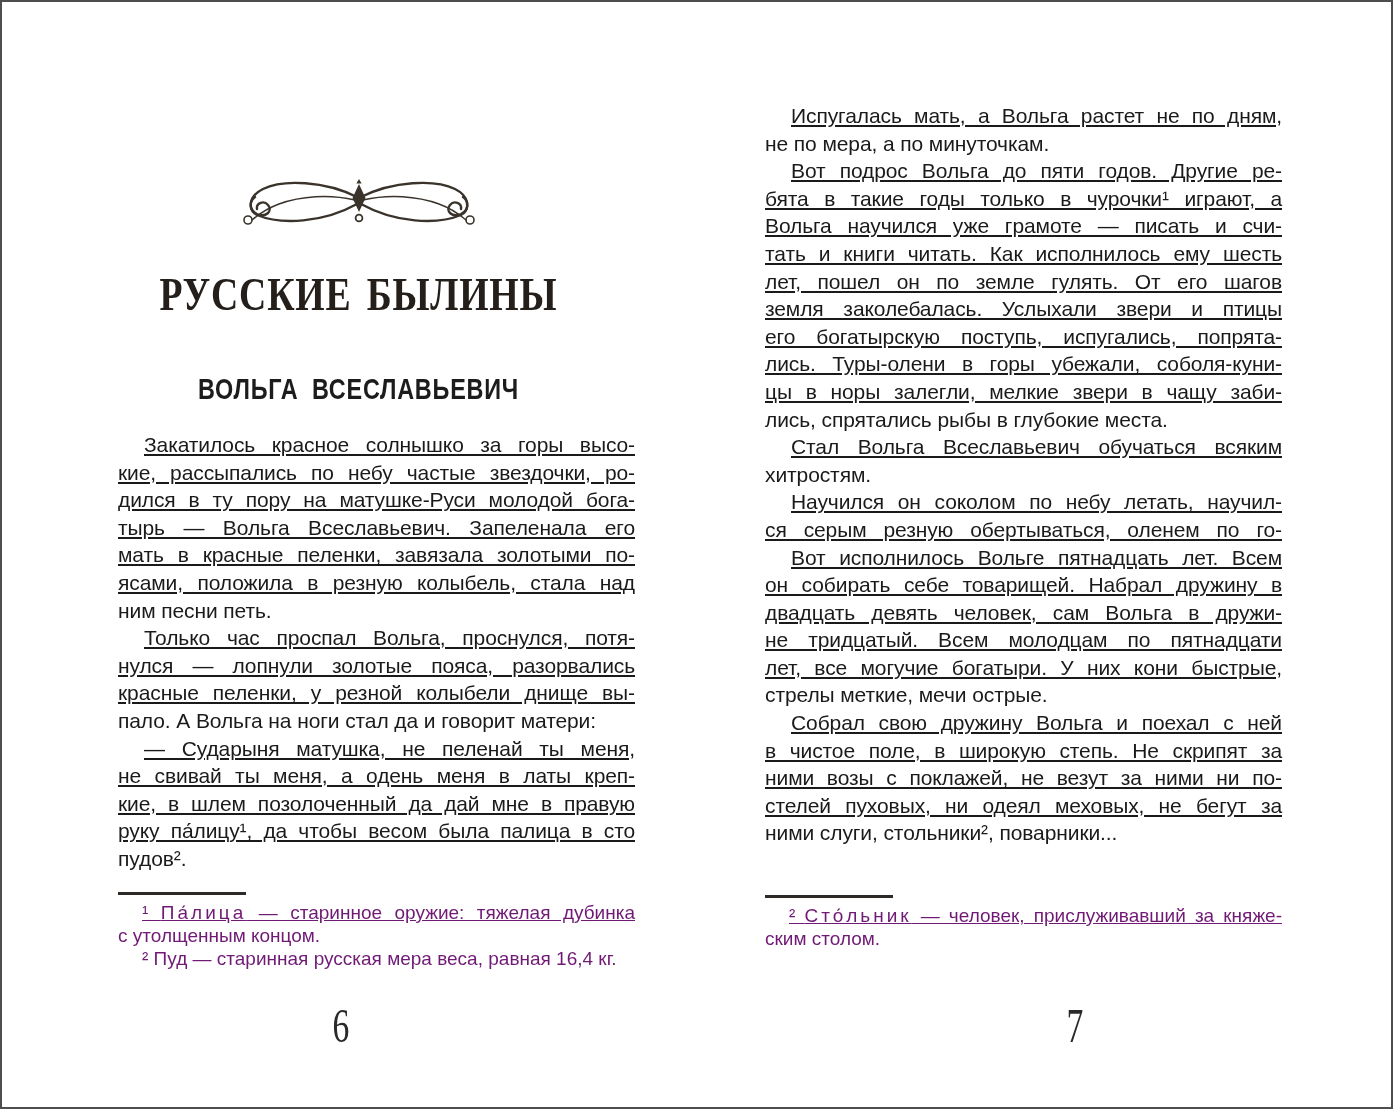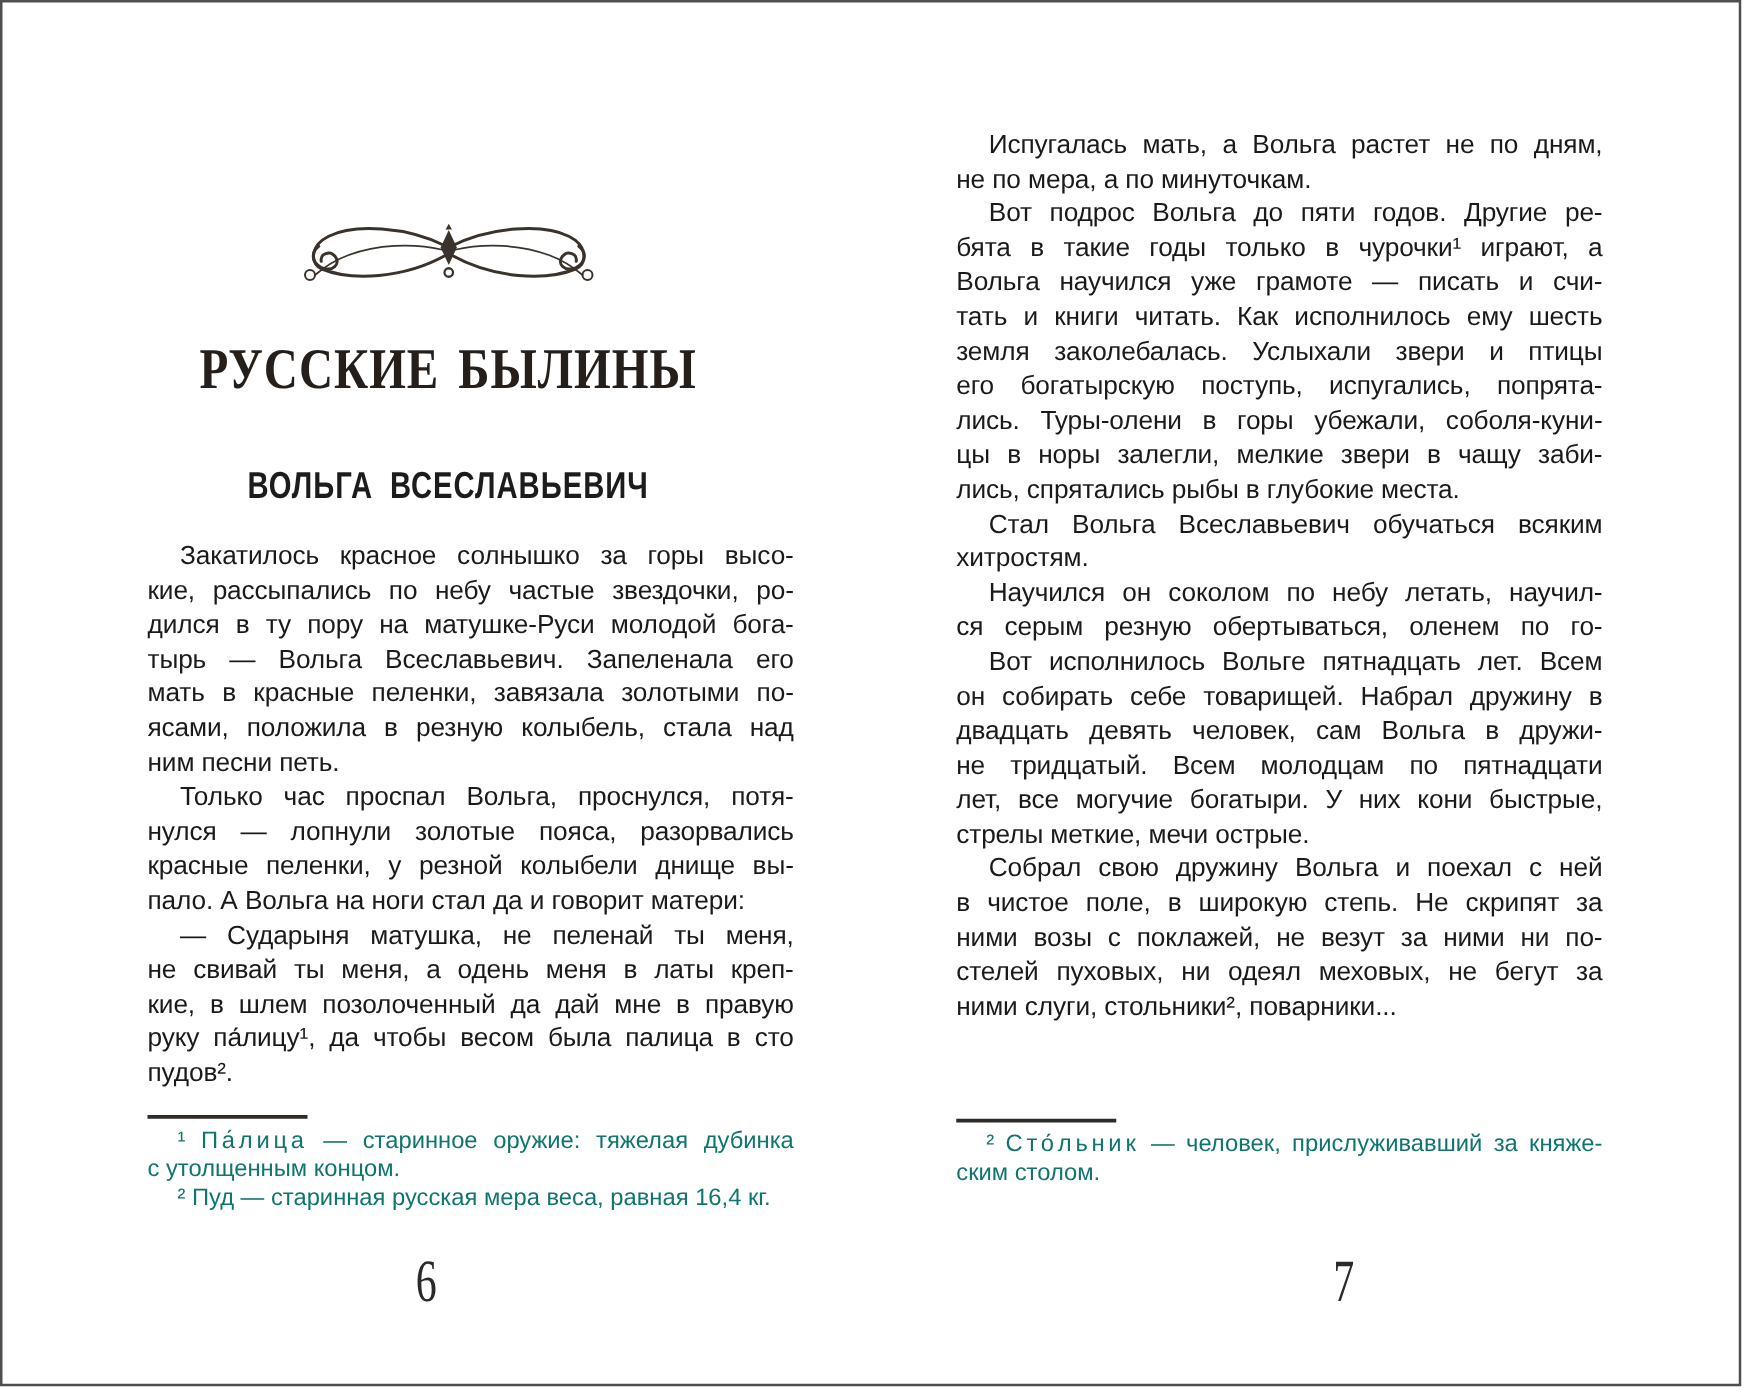--- a/index.html
+++ b/index.html
@@ -34,31 +34,31 @@
 
   .bodytext{
     position:absolute;left:0;width:517px;
     font-size:21px;line-height:27.6px;letter-spacing:-0.1px;color:#1a1a1a;
   }
   #left-body{top:431px;}
   #right-body{top:102px;}
 
   .para{margin:0;}
   .line{min-height:27.6px;}
-  .jfull{text-align:justify;text-align-last:justify;}
+  .jfull{text-align:justify;text-align-last:justify;text-decoration:underline;}
   .lastline{text-align:left;}
   .indent{text-indent:26px;}
 
   .fnrule{position:absolute;left:0;width:128px;height:3px;background:#2e2a27;}
   #left-rule{top:892px;}
   #right-rule{top:895px;}
 
   .footnotes{
     position:absolute;left:0;width:517px;
-    font-size:19px;line-height:23px;color:#0f766e;
+    font-size:19px;line-height:23px;color:#701a75;
   }
   #left-footnotes{top:901px;}
   #right-footnotes{top:904px;}
   .footnotes .indent{text-indent:24px;}
   .footnotes .line{min-height:23px;}
   .spaced{letter-spacing:3px;}
 
   .pagenum{
     position:absolute;width:30px;text-align:center;
     font-family:"Liberation Serif",serif;font-weight:400;
@@ -136,20 +136,21 @@
   <div class="bodytext" id="right-body">
       <div class="para">
         <div class="line indent jfull">Испугалась мать, а Вольга растет не по дням,</div>
         <div class="line lastline">не по мера, а по минуточкам.</div>
       </div>
       <div class="para">
         <div class="line indent jfull">Вот подрос Вольга до пяти годов. Другие ре-</div>
         <div class="line jfull">бята в такие годы только в чурочки¹ играют, а</div>
         <div class="line jfull">Вольга научился уже грамоте — писать и счи-</div>
         <div class="line jfull">тать и книги читать. Как исполнилось ему шесть</div>
+        <div class="line jfull">лет, пошел он по земле гулять. От его шагов</div>
         <div class="line jfull">земля заколебалась. Услыхали звери и птицы</div>
         <div class="line jfull">его богатырскую поступь, испугались, попрята-</div>
         <div class="line jfull">лись. Туры-олени в горы убежали, соболя-куни-</div>
         <div class="line jfull">цы в норы залегли, мелкие звери в чащу заби-</div>
         <div class="line lastline">лись, спрятались рыбы в глубокие места.</div>
       </div>
       <div class="para">
         <div class="line indent jfull">Стал Вольга Всеславьевич обучаться всяким</div>
         <div class="line lastline">хитростям.</div>
       </div>

